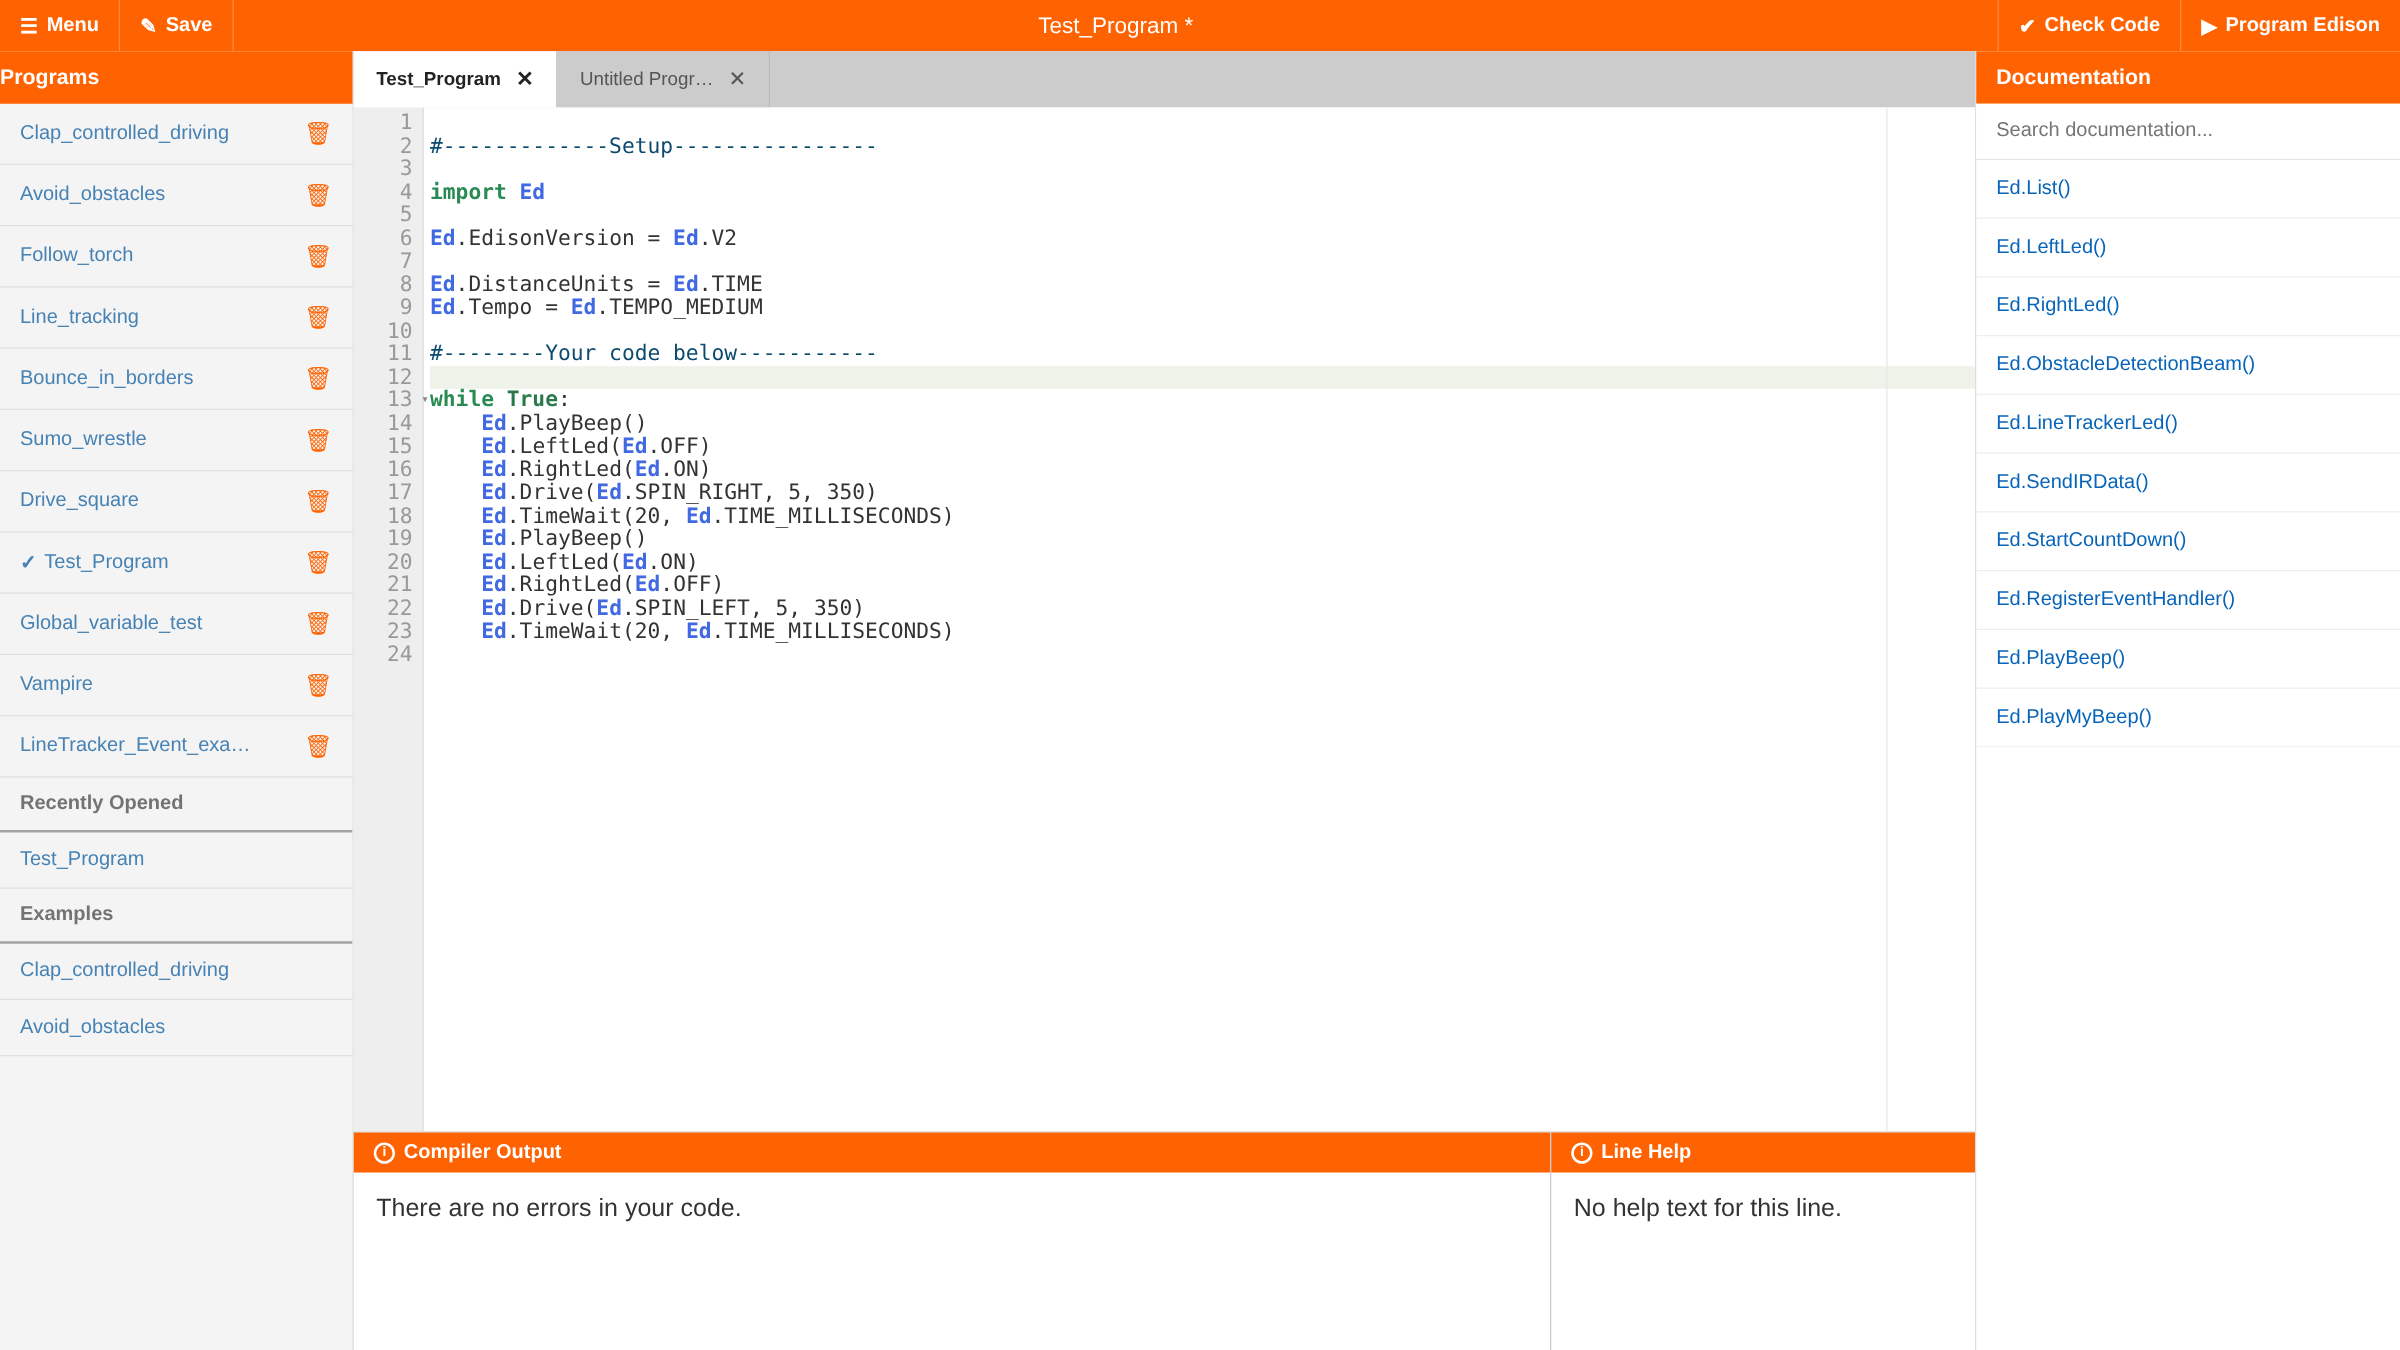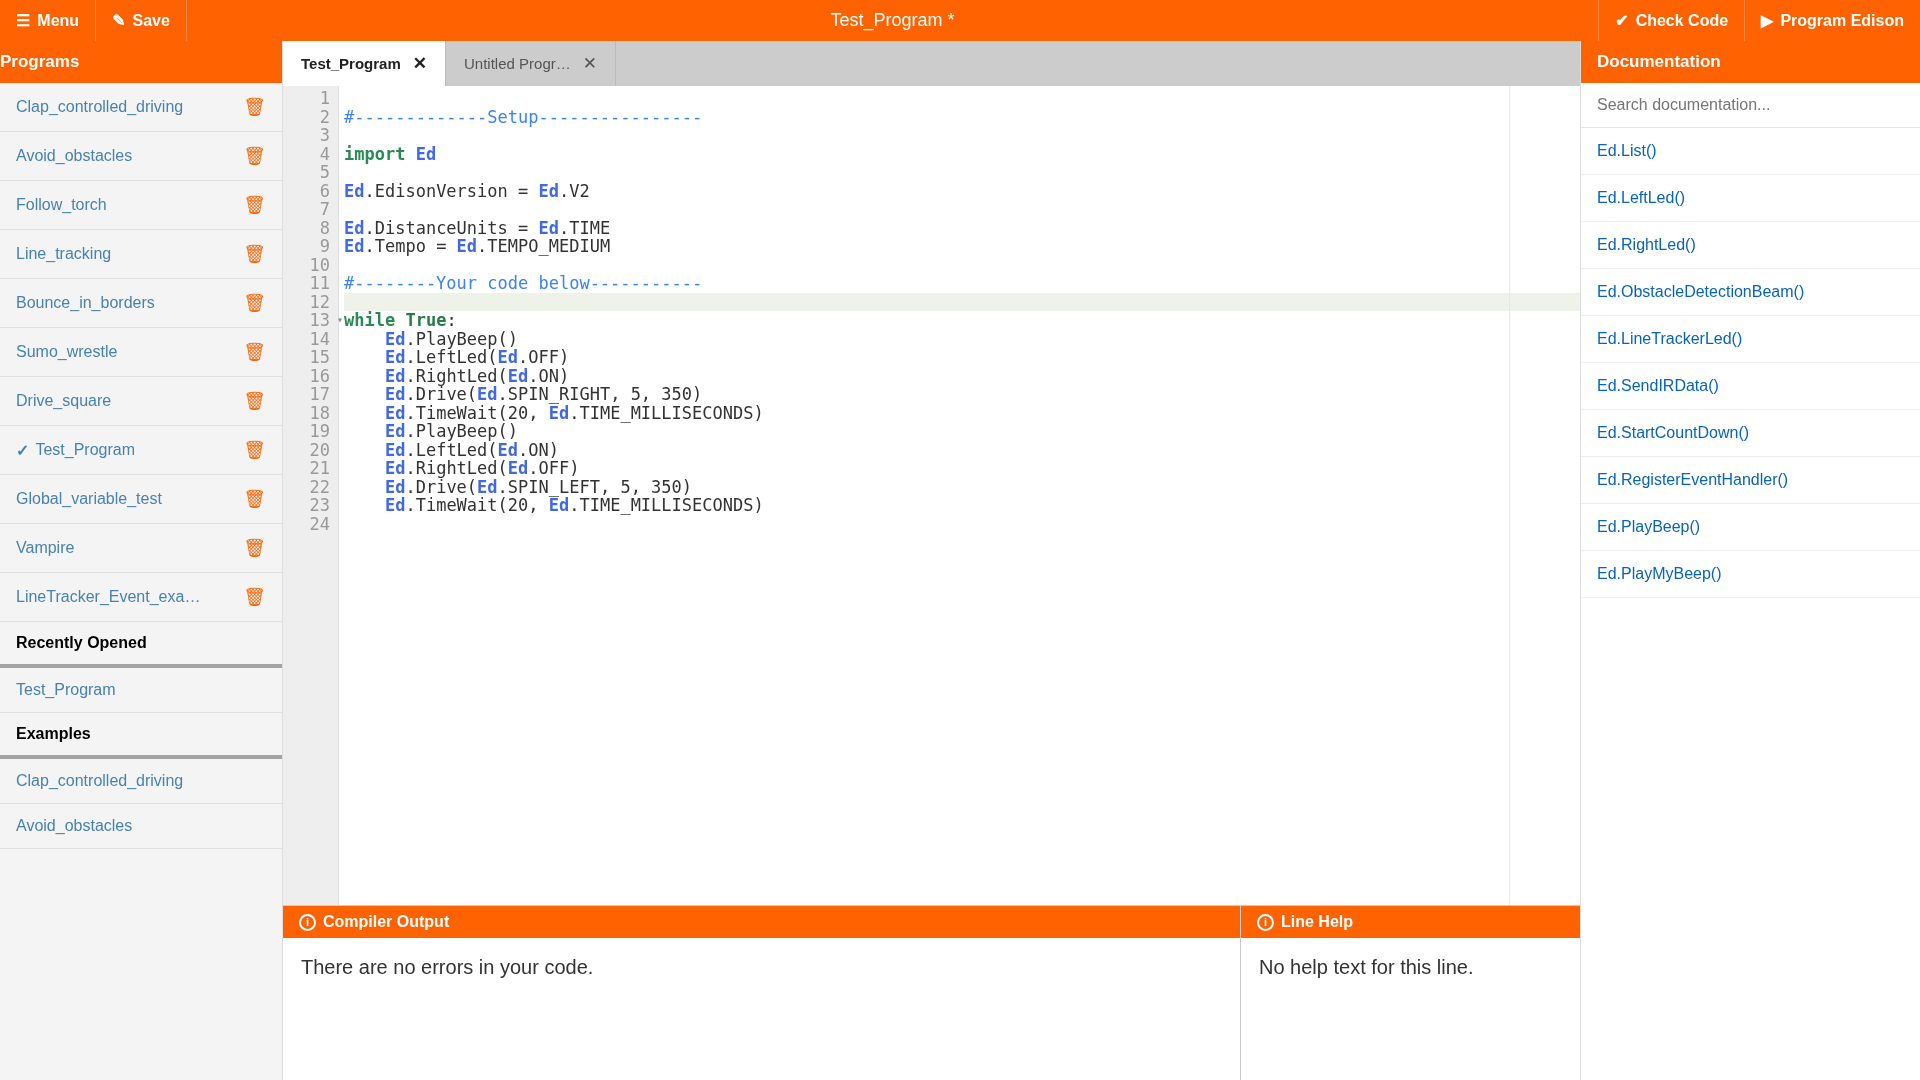--- a/index.html
+++ b/index.html
@@ -10,37 +10,37 @@
 .h-spacer { flex: 1; display: flex; align-items: center; justify-content: center; font-weight: 400; font-size: 18px; }
 .h-right { display: flex; }
 .main { flex: 1; display: flex; min-height: 0; }
 .sidebar { width: 283px; background: #f4f4f4; display: flex; flex-direction: column; border-right: 1px solid #ddd; }
 .sb-header { background: #FF6200; color: #fff; font-weight: 700; padding: 11px 0; font-size: 17px; }
 .sb-body { overflow-y: auto; flex: 1; }
 .prog-item { display: flex; align-items: center; padding: 13px 16px; border-bottom: 1px solid #e0e0e0; cursor: pointer; color: #4682b4; font-size: 16px; }
 .prog-item.selected::before { content: "✓"; font-weight: 700; margin-right: 6px; color: #4682b4; }
 .prog-item .label { flex: 1; white-space: nowrap; overflow: hidden; text-overflow: ellipsis; }
 .trash { color: #FF6200; font-size: 18px; cursor: pointer; }
-.sb-section { padding: 12px 16px; font-weight: 700; color: #000000; border-bottom: 4px solid #a3a3a3; font-size: 16px; }
+.sb-section { padding: 12px 16px; font-weight: 700; color: #737373; border-bottom: 2px solid #a3a3a3; font-size: 16px; }
 .center { flex: 1; display: flex; flex-direction: column; min-width: 0; }
 .tabs { display: flex; background: #ccc; }
 .tab { display: flex; align-items: center; gap: 12px; padding: 12px 18px; background: #ccc; border-right: 1px solid #bbb; color: #555; cursor: pointer; max-width: 180px; }
 .tab.active { background: #fff; color: #222; font-weight: 600; }
 .tab .tlabel { white-space: nowrap; overflow: hidden; text-overflow: ellipsis; }
 .tab .close { font-size: 17px; }
 .editor { flex: 1; display: flex; font-family: Consolas, Menlo, monospace; font-size: 17px; line-height: 18.5px; background: #fff; overflow: hidden; position: relative; }
 .gutter { background: #eee; color: #999; text-align: right; padding: 3px 8px 3px 6px; user-select: none; border-right: 1px solid #ddd; width: 56px; }
 .gutter .ln { height: 18.5px; position: relative; }
 .gutter .ln.fold::after { content: "▾"; position: absolute; right: -13px; top: 0; font-size: 10px; color: #888; }
 .code { padding: 3px 0 3px 5px; white-space: pre; flex: 1; position: relative; }
 .code .row { height: 18.5px; }
 .code .row.active { background: #eef2e8; }
 .tok-kw { color: #2a8a53; font-weight: 700; }
 .tok-mod { color: #4169e1; font-weight: 700; }
-.tok-cm { color: #3b82f6; }
+.tok-cm { color: #0c4a6e; }
 .tok-bool { color: #2a7a4a; font-weight:700;}
 .vr { position: absolute; top:0; bottom:0; right:70px; width:1px; background:#e8e8e8;}
 .bottom { display: flex; height: 175px; border-top: 1px solid #ccc; }
 .panel { flex: 1; display: flex; flex-direction: column; }
 .panel.right { width: 340px; flex: 0 0 340px; border-left: 1px solid #ccc !important; }
 .p-head { background: #FF6200; color: #fff; font-weight: 700; padding: 7px 16px; display: flex; align-items: center; gap: 7px; font-size: 16px; }
 .p-body { padding: 18px 18px; color: #333; font-size: 20px;}
 .docside { width: 340px; border-left: 1px solid #ddd; display: flex; flex-direction: column; background: #fff; }
 .doc-head { background: #FF6200; color: #fff; font-weight: 700; padding: 11px 16px; font-size: 17px; }
 .doc-search { padding: 0; border-bottom: 1px solid #e3e3e3; }

